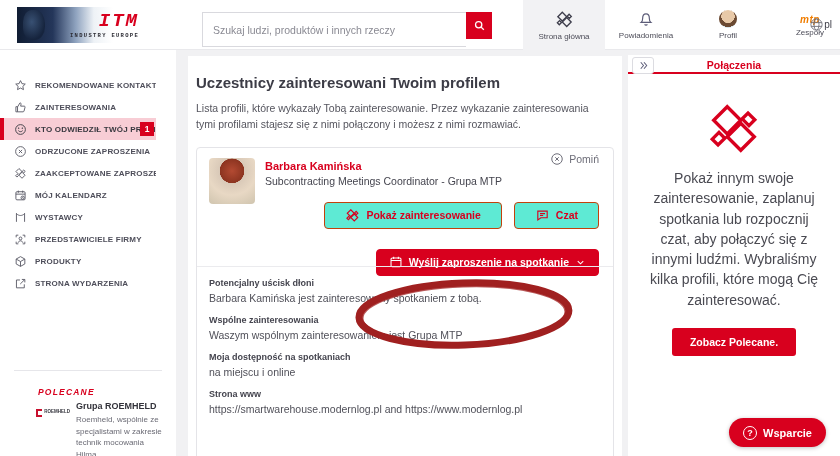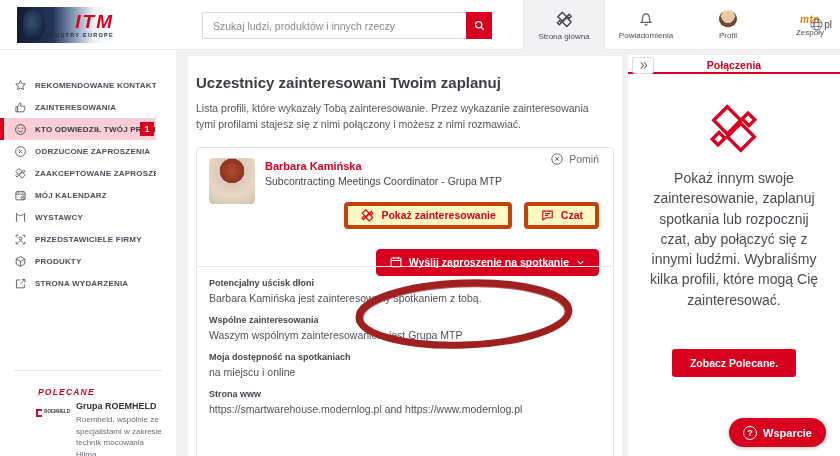--- a/index.html
+++ b/index.html
@@ -2,28 +2,28 @@
 <html><head>
 <meta charset="utf-8">
 <style>
   * { margin:0; padding:0; box-sizing:border-box; }
   html,body { width:840px; height:456px; overflow:hidden; }
   body { font-family:"Liberation Sans", sans-serif; background:#f1f1f3; color:#45454f; position:relative; }
   svg { display:block; }
 
   
   .topbar { position:absolute; left:0; top:0; width:840px; height:50px; background:#fff; border-bottom:1px solid #e9e9ec; z-index:5; }
-  .logo { position:absolute; left:17px; top:7px; width:128px; height:36px; background:linear-gradient(90deg,#101d33 0%,#24365a 28%,#8fa3bf 46%,#eef2f6 60%,#ffffff 75%); display:flex; align-items:center; justify-content:center; padding-right:6px; overflow:hidden; }
+  .logo { position:absolute; left:17px; top:7px; width:128px; height:36px; background:linear-gradient(90deg,#101d33 0%,#24365a 28%,#8fa3bf 46%,#eef2f6 60%,#ffffff 75%); display:flex; align-items:center; justify-content:flex-end; padding-right:6px; overflow:hidden;font-family:Liberation Mono, monospace; }
   .logo-face { position:absolute; left:6px; top:3px; width:22px; height:30px; background:radial-gradient(ellipse at 40% 40%, #3c5578 0%, #15233c 70%); border-radius:40% 45% 45% 40%; opacity:.9; }
   .logo-text { text-align:right; line-height:1; }
   .logo-itm { font-size:19px; font-weight:bold; color:#d8001e; letter-spacing:2px; font-style:italic; }
   .logo-sub { font-size:5.5px; font-weight:bold; color:#2c2c34; letter-spacing:1.3px; margin-top:2px; }
 
   .search-wrap { position:absolute; left:202px; top:12px; display:flex; height:27px; }
-  .search-input { width:264px; height:27px; border:1px solid #d9d9de; border-right:none; padding:0 10px; font-size:10.5px; color:#45454f; outline:none; font-family:"Liberation Sans",sans-serif; }
+  .search-input { width:264px; height:35px; border:1px solid #d9d9de; border-right:none; padding:0 10px; font-size:10.5px; color:#45454f; outline:none; font-family:"Liberation Sans",sans-serif; }
   .search-input::placeholder { color:#8a8a93; }
   .search-btn { width:26px; height:27px; background:#d8001e; border:none; color:#fff; display:flex; align-items:center; justify-content:center; cursor:pointer; }
 
   .nav { position:absolute; left:523px; top:0; height:50px; display:flex; }
   .nav-item { width:82px; height:50px; display:flex; flex-direction:column; align-items:center; justify-content:center; gap:3px; cursor:pointer; color:#4e4e66; }
   .nav-item.active { background:#f2f2f4; color:#3a3a46; }
   .nav-label { font-size:8px; color:#4c4c58; }
   .nav-avatar { width:18px; height:18px; border-radius:50%; background:radial-gradient(circle at 50% 35%, #e8c9a8 0%, #e8c9a8 45%, #6b4a33 46%, #6b4a33 72%, #cfe0e8 73%); }
   .mtp-logo { font-size:10px; font-weight:bold; font-style:italic; color:#f07d00; letter-spacing:.5px; }
   .lang { position:absolute; right:8px; top:17px; display:flex; align-items:center; font-size:10px; color:#3f3f49; cursor:pointer; }
@@ -57,21 +57,21 @@
   .avatar { width:46px; height:46px; border-radius:4px; background:
       radial-gradient(circle at 50% 28%, #b34a32 0%, #8c3420 30%, #d9c9b8 31%, #e8d8c4 60%, #cfc4ae 100%); }
   .head-text { margin-left:10px; padding-top:2px; }
   .p-name { font-size:11px; font-weight:bold; color:#d8001e; cursor:pointer; }
   .p-role { font-size:10.5px; color:#45454f; margin-top:3px; }
   .skip { position:absolute; right:14px; top:4px; display:flex; align-items:center; gap:5px; color:#6d6d78; font-size:10.5px; cursor:pointer; }
 
   .btn-rows { position:absolute; right:14px; top:54px; width:100%; }
   .btn-row1 { display:flex; justify-content:flex-end; gap:12px; }
   .btn { display:flex; align-items:center; justify-content:center; gap:6px; height:27px; border-radius:4px; font-size:10.5px; font-weight:bold; cursor:pointer; font-family:"Liberation Sans",sans-serif; }
-  .btn-outline { background:#fef9c3; border:4px solid #c2410c; color:#d8001e; padding:0 12px; }
+  .btn-outline { background:#5eead4; border:1px solid #c2410c; color:#d8001e; padding:0 20px; }
   .btn-solid { background:#d8001e; border:1px solid #d8001e; color:#fff; padding:0 12px; }
   .btn-row2 { display:flex; justify-content:flex-end; margin-top:20px; }
 
   .card-divider { position:absolute; left:0; top:118px; width:100%; border-top:1px solid #ebebee; }
 
   .details { position:absolute; left:12px; top:130px; width:390px; }
   .detail-group { margin-bottom:11px; }
   .d-label { font-size:9px; font-weight:bold; color:#45454f; margin-bottom:4px; }
   .d-value { font-size:10.5px; color:#505059; }
 
@@ -79,21 +79,21 @@
 
   
   .rpanel { position:absolute; left:628px; top:55px; width:212px; height:415px; background:#fff; }
   .rhead { position:relative; height:19px; border-bottom:2px solid #d8001e; }
   .collapse-btn { position:absolute; left:4px; top:2px; width:22px; height:17px; background:#fff; border:1px solid #dcdce1; border-radius:3px; color:#5c5c78; display:flex; align-items:center; justify-content:center; cursor:pointer; }
   .rtab { text-align:center; font-size:10.5px; font-weight:bold; color:#d8001e; padding-top:4px; cursor:pointer; }
   .rbody { text-align:center; padding:0 16px; }
   .big-hand { margin:26px auto 10px auto; width:58px; color:#d8001e; }
   .empty-title { font-size:12px; font-weight:bold; color:#38383f; margin-bottom:16px; }
   .empty-text { font-size:14px; color:#4a4a52; line-height:1.45; margin-bottom:18px; }
-  .cta-btn { display:inline-block; background:#d8001e; color:#fff; border:none; border-radius:3px; font-size:10.5px; font-weight:bold; padding:8px 18px; cursor:pointer; font-family:"Liberation Sans",sans-serif;margin-top:21px; }
+  .cta-btn { display:inline-block; background:#d8001e; color:#fff; border:none; border-radius:3px; font-size:10.5px; font-weight:bold; padding:8px 18px; cursor:pointer; font-family:"Liberation Sans",sans-serif; }
 
   .support-btn { position:absolute; right:14px; bottom:9px; height:29px; background:#d8001e; color:#fff; border:none; border-radius:16px; display:flex; align-items:center; gap:6px; padding:0 14px; font-size:11px; font-weight:bold; cursor:pointer; z-index:9; box-shadow:0 1px 4px rgba(0,0,0,.25); font-family:"Liberation Sans",sans-serif; }
   .q-circle { width:14px; height:14px; border:1.4px solid #fff; border-radius:50%; font-size:9px; font-weight:bold; display:flex; align-items:center; justify-content:center; }
 </style>
 </head>
 <body>
 
 <div class="topbar">
   <div class="logo">
     <div class="logo-face"></div>
@@ -276,21 +276,21 @@
       <span class="roem-name">ROEMHELD</span>
     </div>
     <div>
       <div class="polecane-title">Grupa ROEMHELD</div>
       <div class="polecane-desc">Roemheld, wspólnie ze specjalistami w zakresie technik mocowania Hilma...</div>
     </div>
   </div>
 </div>
 
 <div class="main">
-  <div class="main-title">Uczestnicy zainteresowani Twoim zaplanuj</div>
+  <div class="main-title">Uczestnicy zainteresowani Twoim profilem</div>
   <div class="main-sub">Lista profili, które wykazały Tobą zainteresowanie. Przez wykazanie zainteresowania tymi profilami stajesz się z nimi połączony i możesz z nimi rozmawiać.</div>
 
   <div class="card">
     <div class="card-head">
       <div class="avatar"></div>
       <div class="head-text">
         <div class="p-name">Barbara Kamińska</div>
         <div class="p-role">Subcontracting Meetings Coordinator - Grupa MTP</div>
       </div>
     </div>

